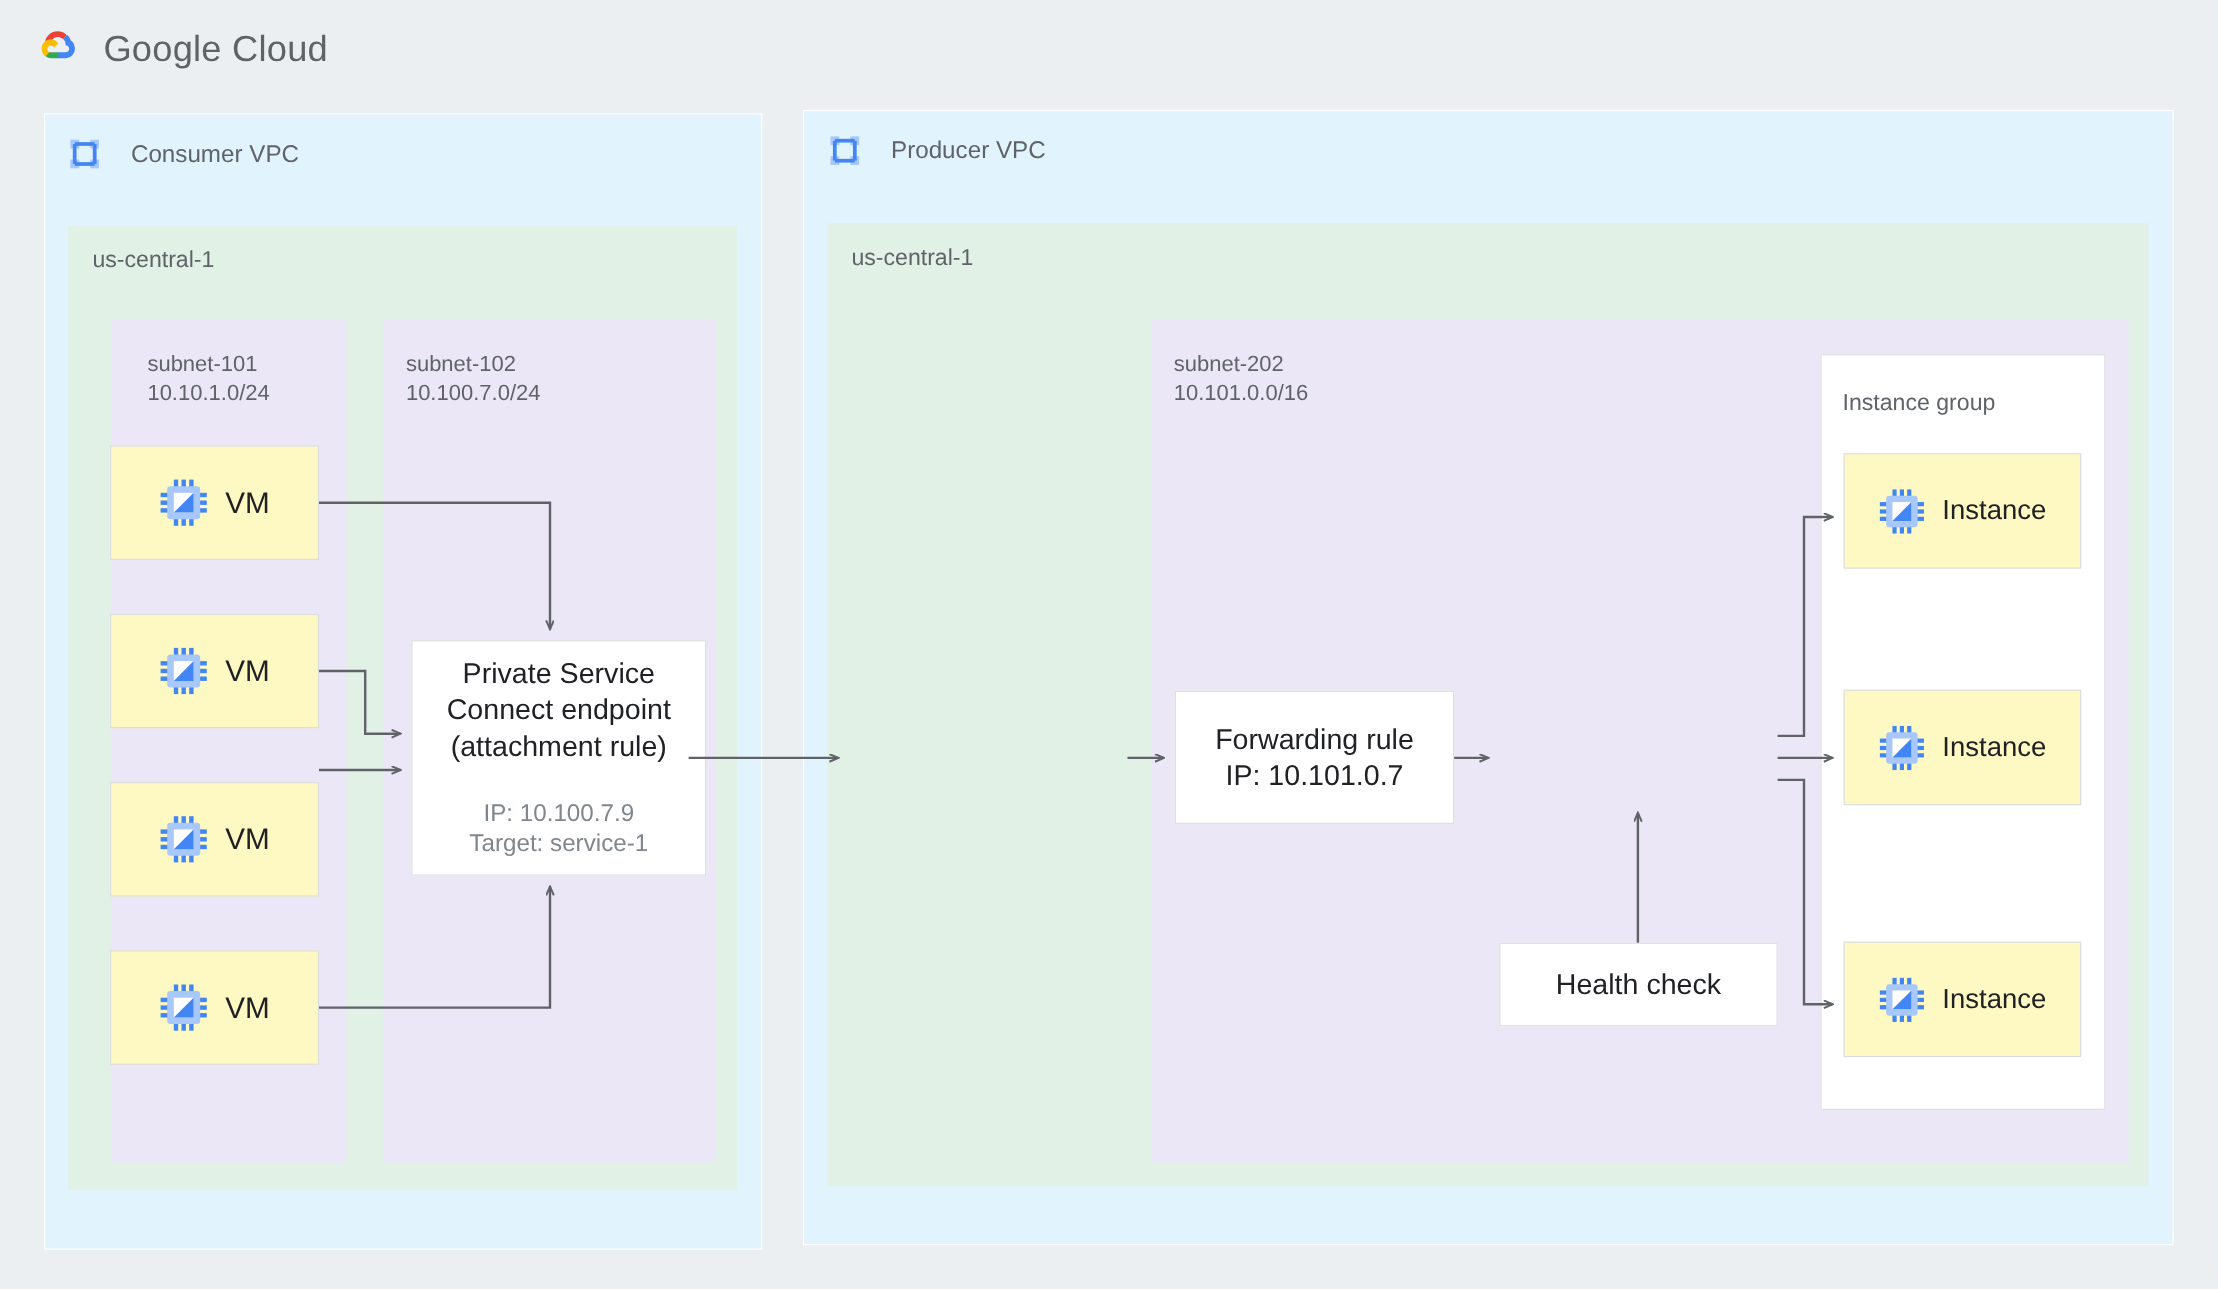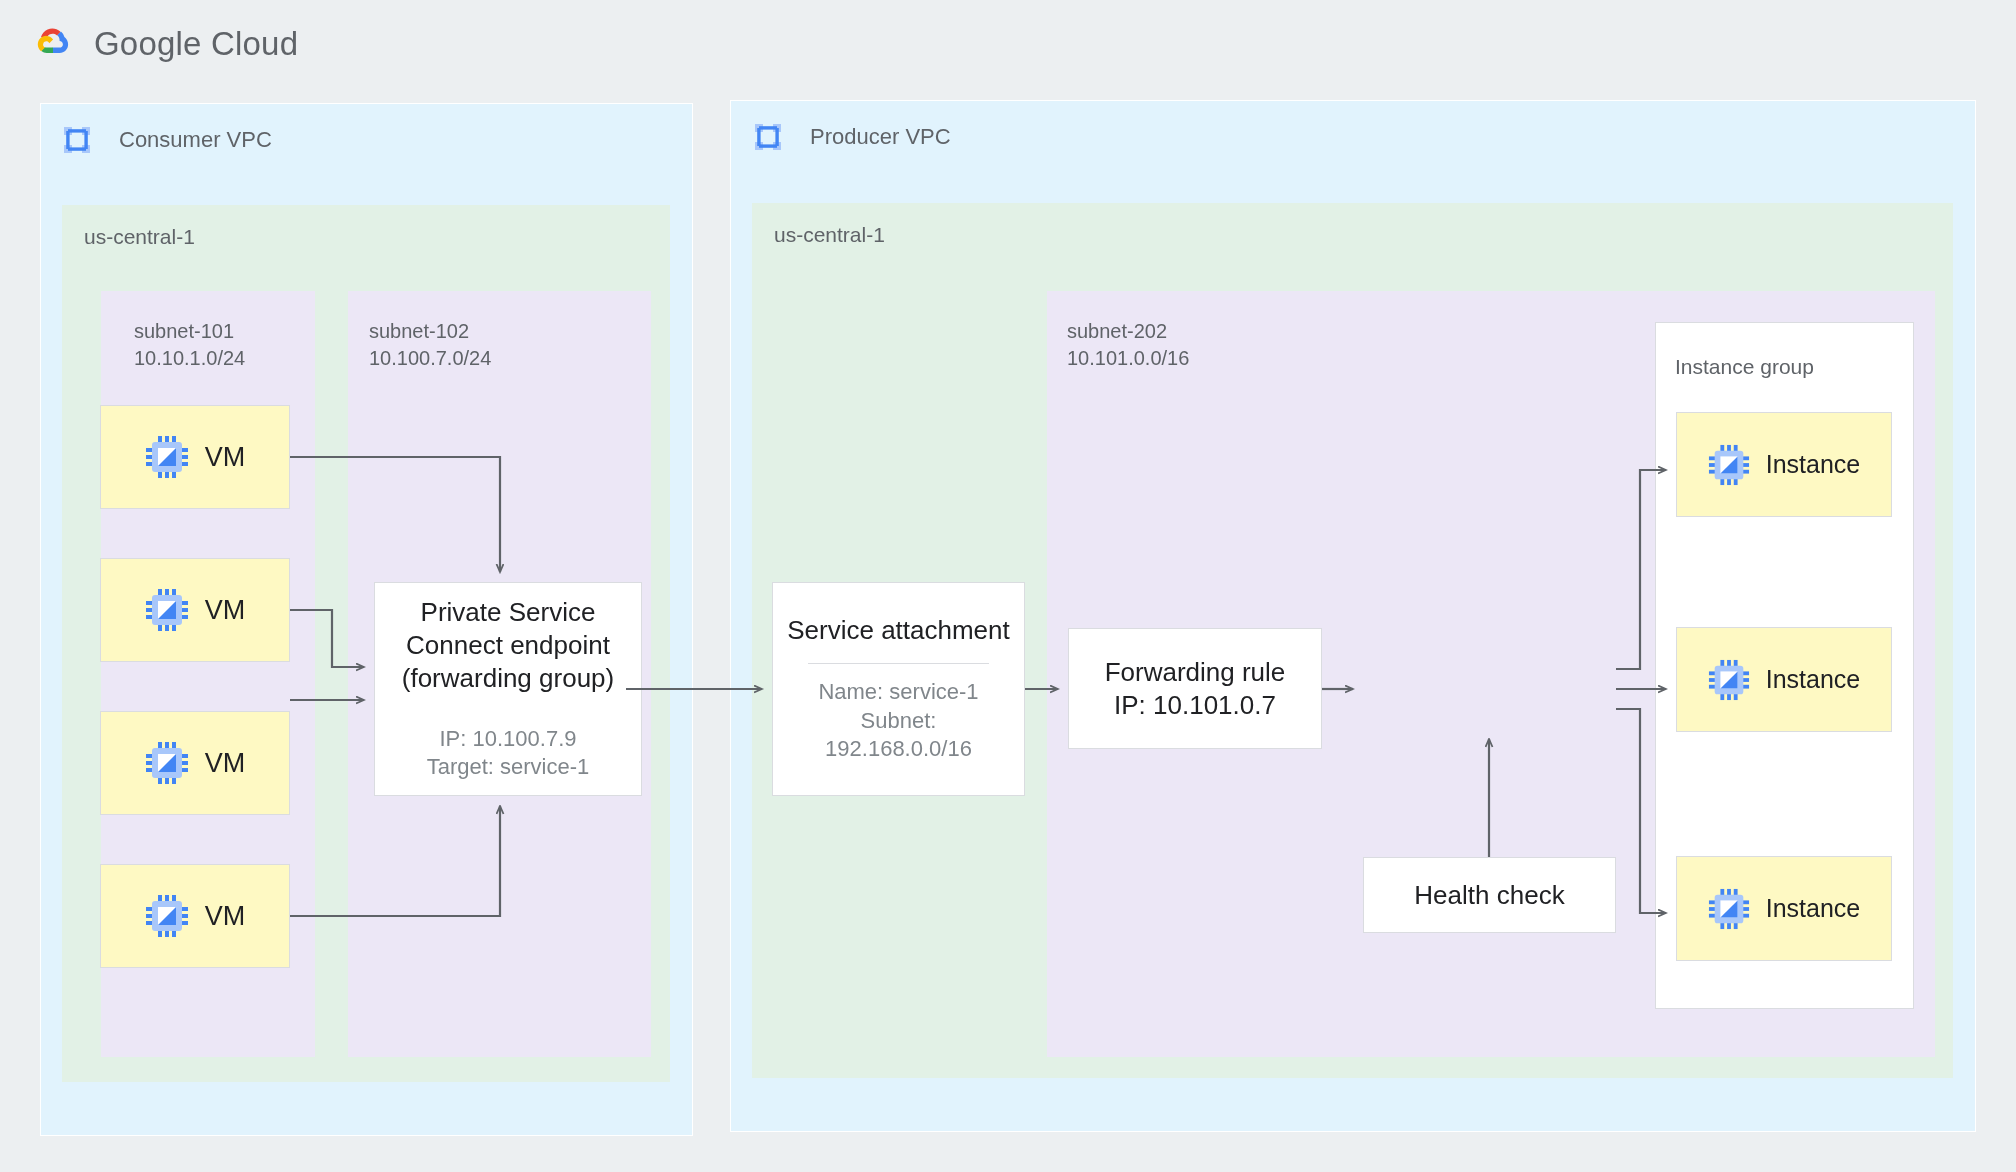--- a/index.html
+++ b/index.html
@@ -210,21 +210,21 @@
         <path d="M13 31 L31 13 L31 31 Z" fill="#4285f4"></path>
       </svg>
     </span>
     <span class="vm-label">VM</span>
   </div>
 
   <div class="textcard" style="left:374px;top:582px;width:268px;height:214px;">
     <div class="tc-title">
       <span>Private Service</span><br>
       <span>Connect endpoint</span><br>
-      <span>(forwarding group)</span>
+      <span>(attachment rule)</span>
     </div>
     <div class="tc-sep"></div>
     <div class="tc-sub">
       <span>IP: 10.100.7.9</span><br>
       <span>Target: service-1</span>
     </div>
   </div>
 
   <div class="vpc" style="left:730px;top:100px;width:1246px;height:1032px;"></div>
   <div class="vpc-head" style="left:753px;top:122px;">
@@ -239,29 +239,20 @@
         <rect x="4.2" y="6" width="3.4" height="18" fill="#4285f4"></rect>
         <rect x="22.4" y="6" width="3.4" height="18" fill="#4285f4"></rect>
       </svg>
     </span>
     <span class="vpc-title">Producer VPC</span>
   </div>
 
   <div class="region" style="left:752px;top:203px;width:1201px;height:875px;"></div>
   <div class="region-title" style="left:774px;top:223px;">us-central-1</div>
 
-  <div class="textcard" style="left:772px;top:582px;width:253px;height:214px;">
-    <div class="tc-title">Service attachment</div>
-    <div class="tc-sep"></div>
-    <div class="tc-sub">
-      <span>Name: service-1</span><br>
-      <span>Subnet:</span><br>
-      <span>192.168.0.0/16</span>
-    </div>
-  </div>
 
   <div class="subnet" style="left:1047px;top:291px;width:888px;height:766px;"></div>
   <div class="subnet-title" style="left:1067px;top:318px;">
     <span>subnet-202</span><br>
     <span>10.101.0.0/16</span>
   </div>
 
   <div class="textcard" style="left:1068px;top:628px;width:254px;height:121px;">
     <div class="tc-title">
       <span>Forwarding rule</span><br>

